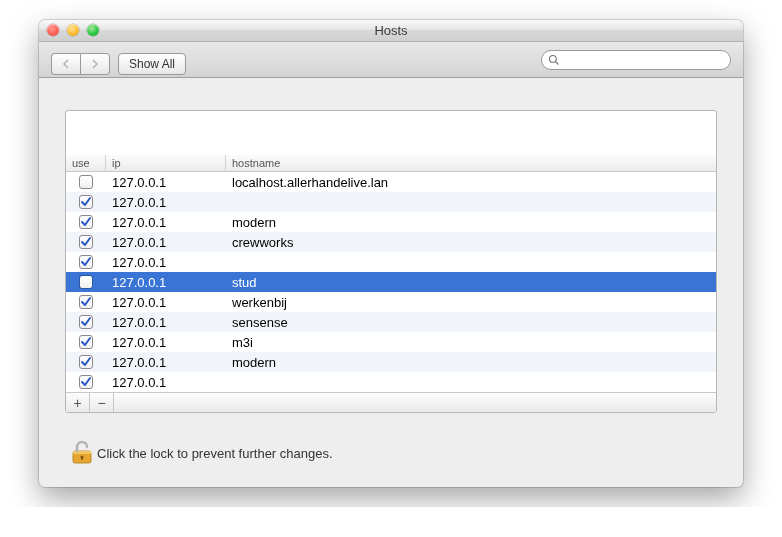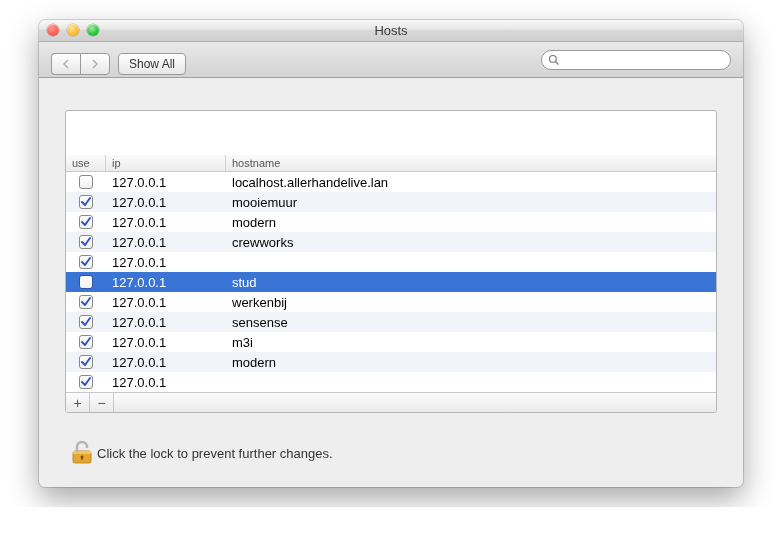--- a/index.html
+++ b/index.html
@@ -237,21 +237,20 @@
           </div>
           <div class="row">
             <div class="c-use">
               <span class="chk checked">
                 <svg width="12" height="12" viewBox="0 0 12 12">
                   <path d="M2 6 L5 9 L10 2" fill="none" stroke="#2a57c4" stroke-width="2" stroke-linecap="round" stroke-linejoin="round"></path>
                 </svg>
               </span>
             </div>
             <div class="c-ip">127.0.0.1</div>
-            <div class="c-host">mooiemuur</div>
           </div>
           <div class="row">
             <div class="c-use">
               <span class="chk checked">
                 <svg width="12" height="12" viewBox="0 0 12 12">
                   <path d="M2 6 L5 9 L10 2" fill="none" stroke="#2a57c4" stroke-width="2" stroke-linecap="round" stroke-linejoin="round"></path>
                 </svg>
               </span>
             </div>
             <div class="c-ip">127.0.0.1</div>

